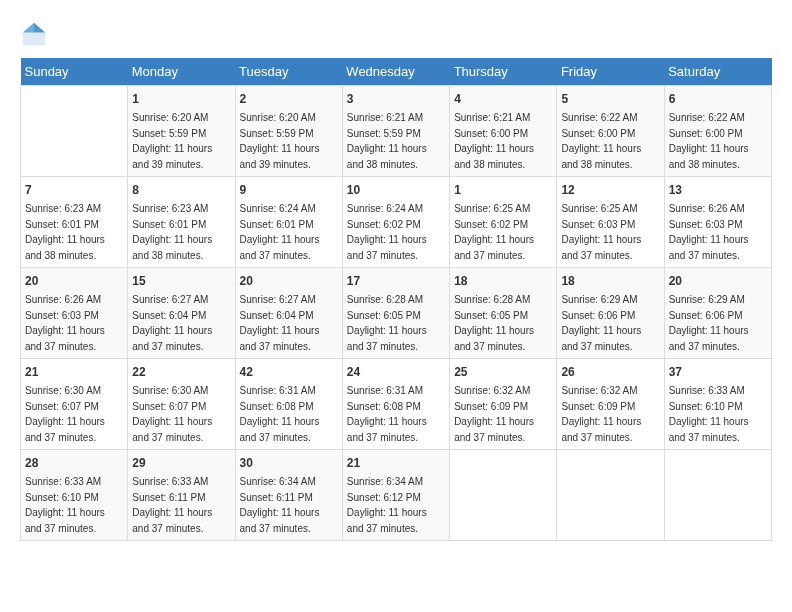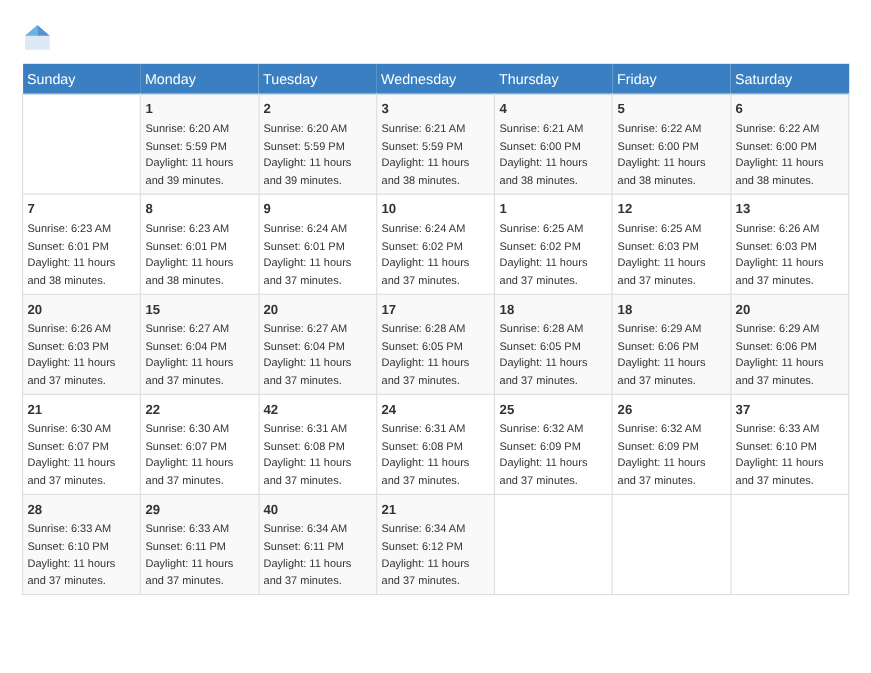--- a/index.html
+++ b/index.html
@@ -329,21 +329,21 @@
 and 37 minutes.</div>
         </td>
         <td>
           <span class="day-number">29</span>
           <div class="cell-content" style="white-space: pre-line;">Sunrise: 6:33 AM
 Sunset: 6:11 PM
 Daylight: 11 hours
 and 37 minutes.</div>
         </td>
         <td>
-          <span class="day-number">40</span>
+          <span class="day-number">30</span>
           <div class="cell-content" style="white-space: pre-line;">Sunrise: 6:34 AM
 Sunset: 6:11 PM
 Daylight: 11 hours
 and 37 minutes.</div>
         </td>
         <td>
           <span class="day-number">21</span>
           <div class="cell-content" style="white-space: pre-line;">Sunrise: 6:34 AM
 Sunset: 6:12 PM
 Daylight: 11 hours

